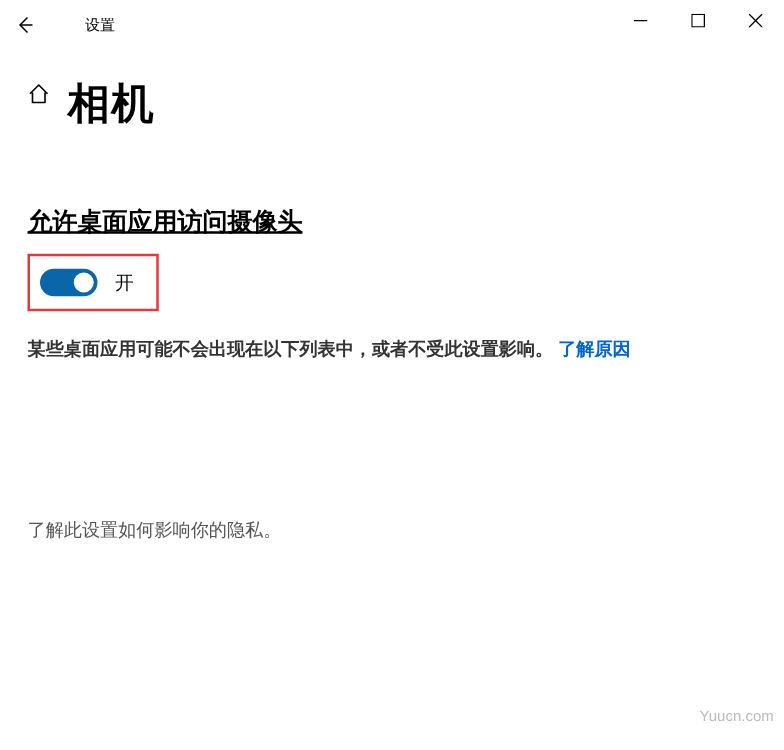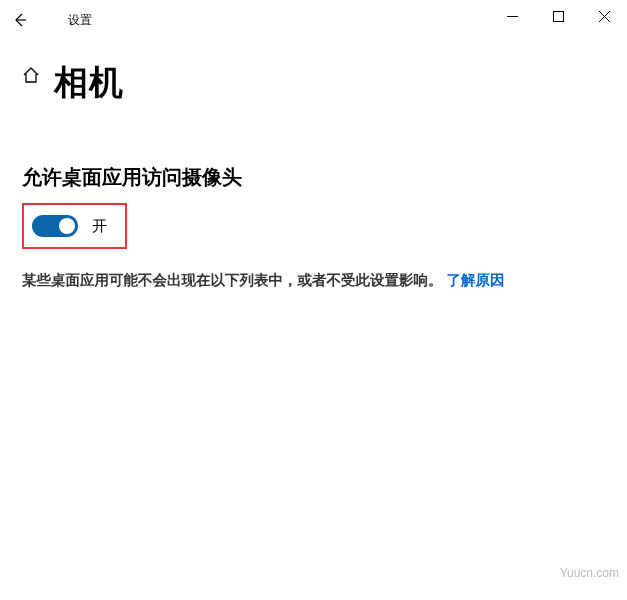--- a/index.html
+++ b/index.html
@@ -58,20 +58,21 @@
     font-weight: 600;
     letter-spacing: 1px;
   }
   .content {
     padding: 50px 22px 0 22px;
   }
   .section-heading {
     font-size: 20px;
     font-weight: 600;
     margin-bottom: 12px;
+    text-decoration: underline;
   }
   .desc {
     font-size: 14.5px;
     color: #555;
     line-height: 1.75;
     margin-bottom: 18px;
   }
   .toggle-row {
     display: inline-flex;
     align-items: center;
@@ -188,17 +189,18 @@
       <span class="toggle-label">开</span>
     </div>
   </div>
 
   <p class="sub-desc">
     <span>某些桌面应用可能不会出现在以下列表中，或者不受此设置影响。</span>
     <span class="link">了解原因</span>
   </p>
 
   <div class="privacy-section">
+    <p class="privacy-desc">了解此设置如何影响你的隐私。</p>
   </div>
 
 </div>
 
 <div class="watermark">Yuucn.com</div>
 
 </body></html>

